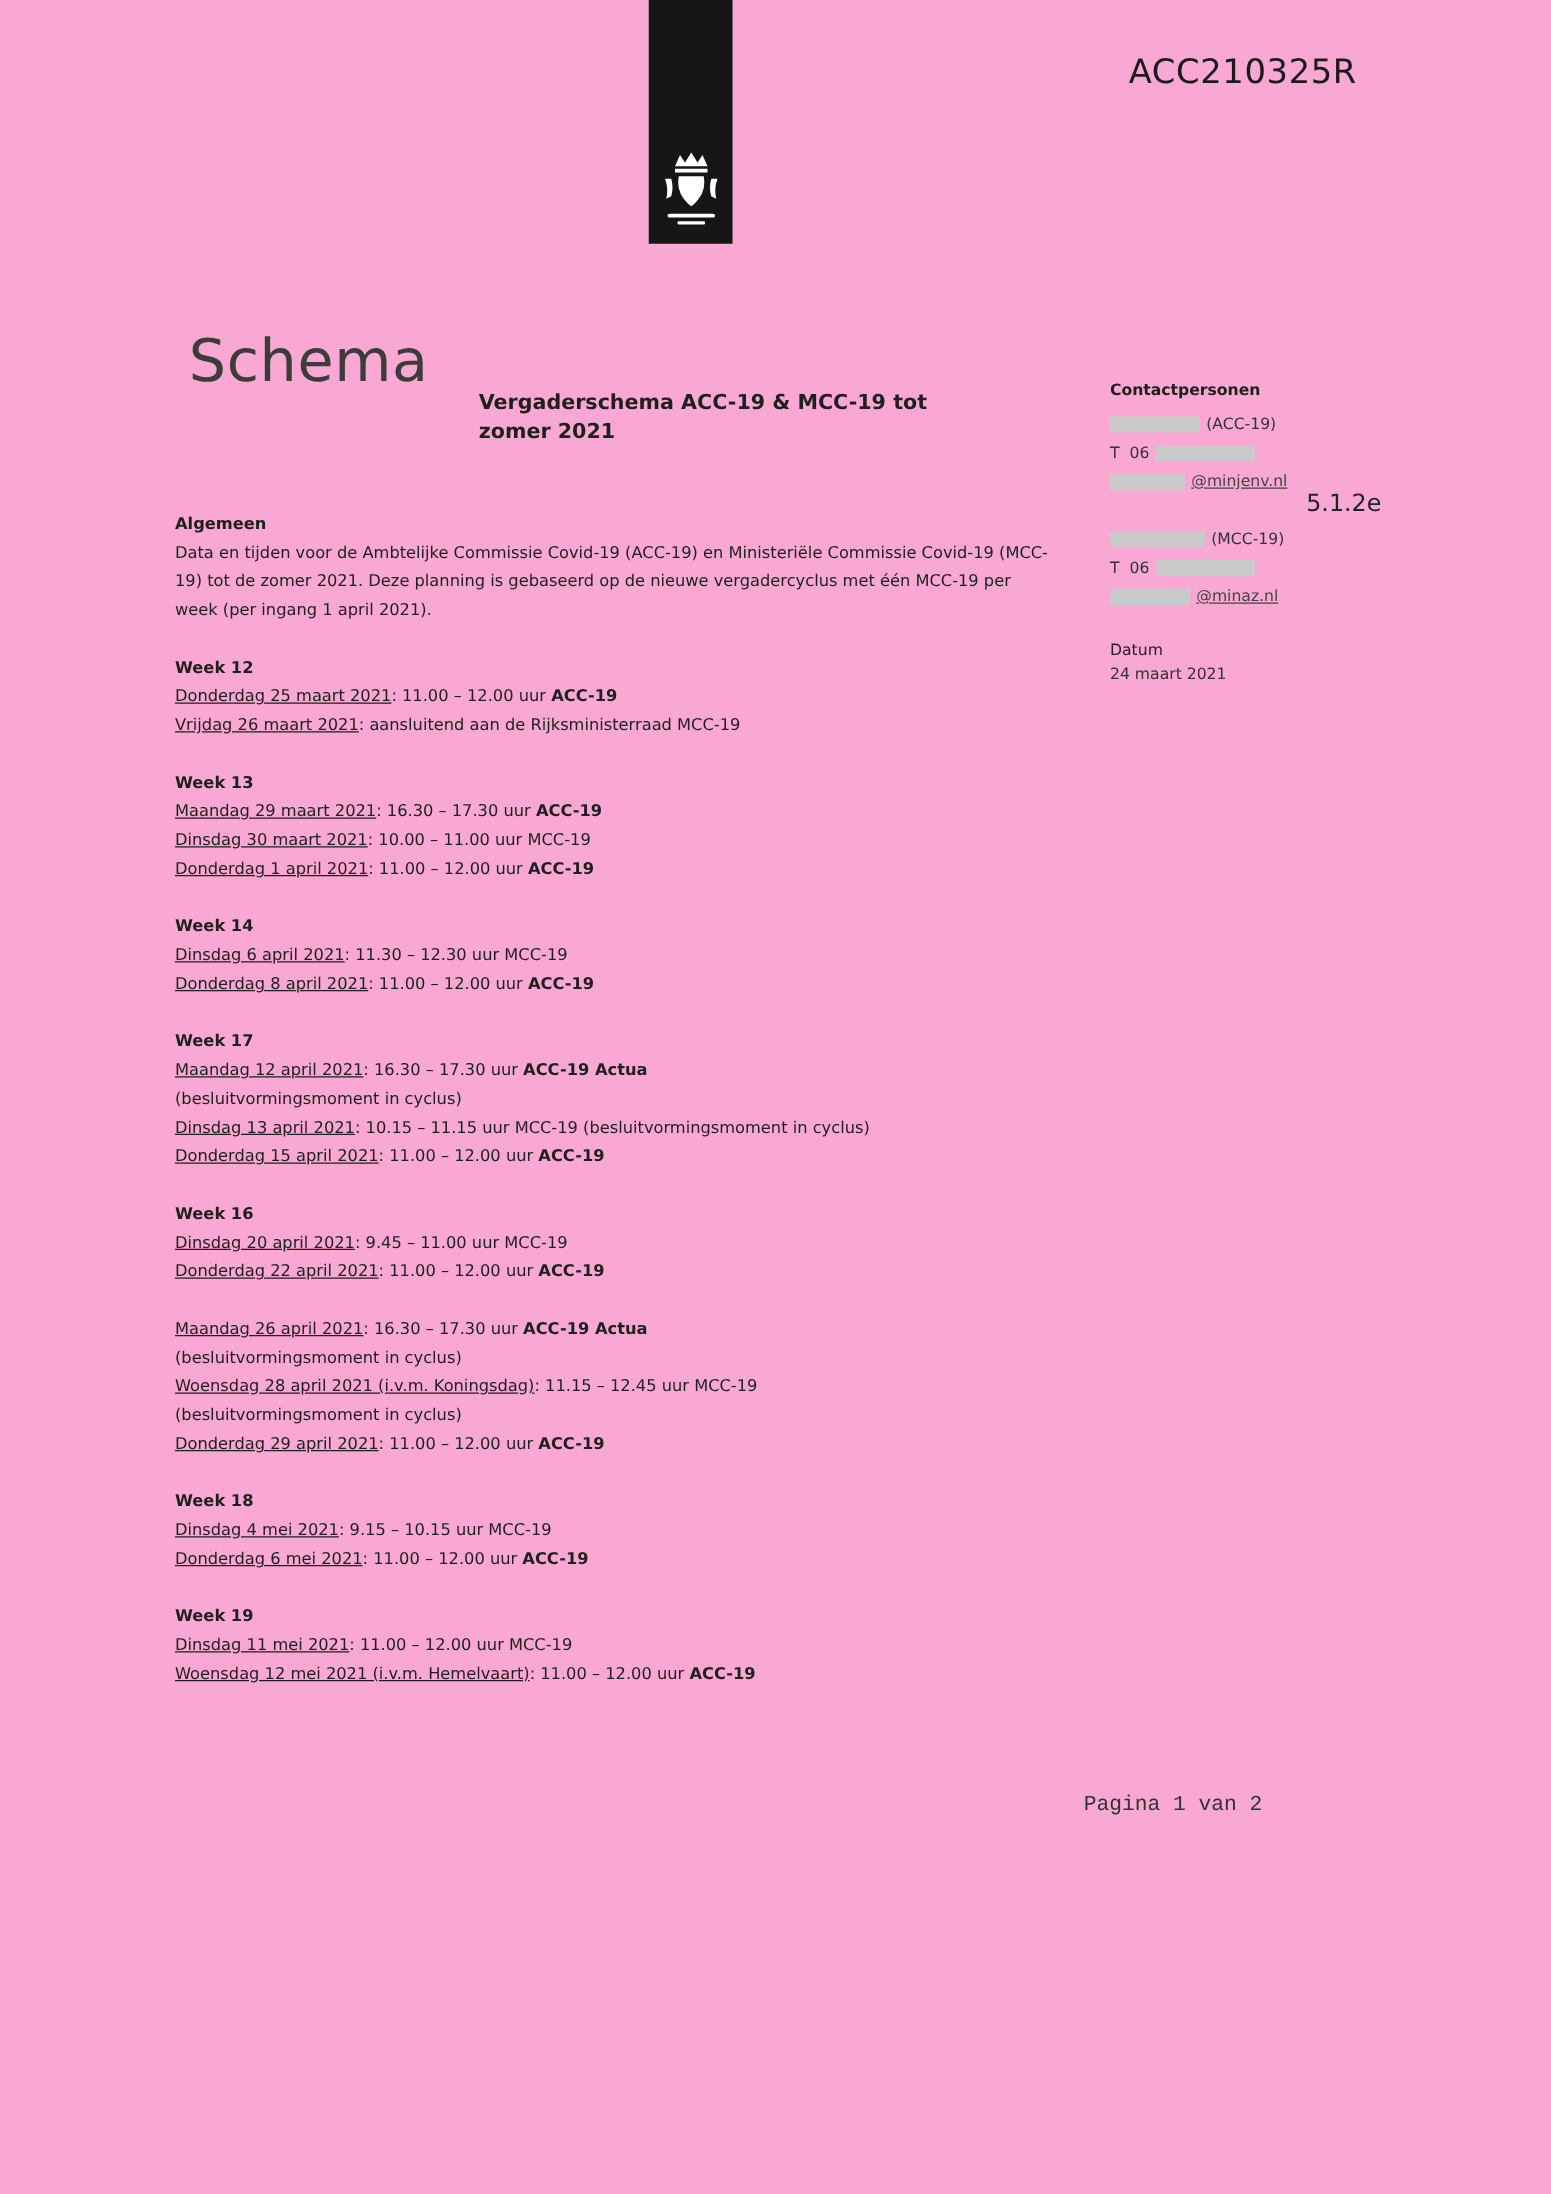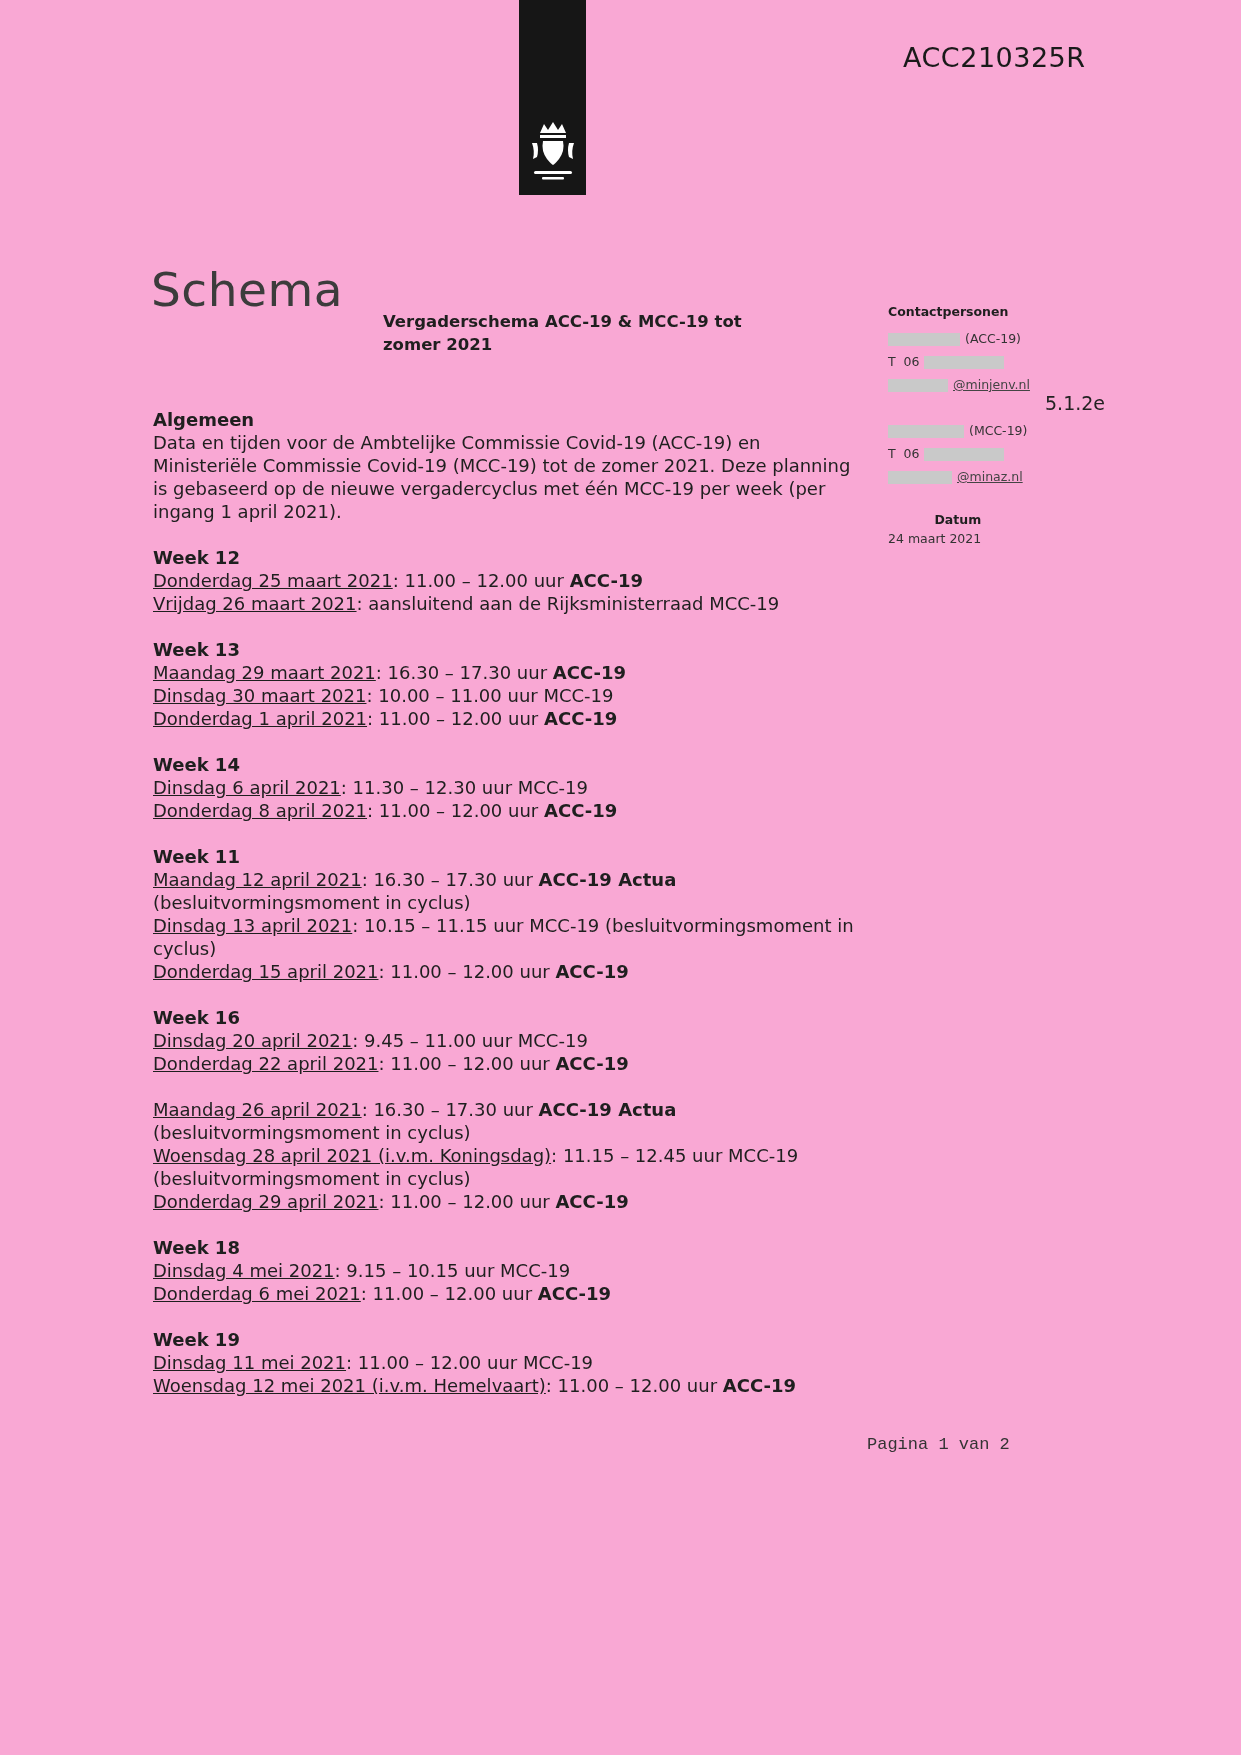--- a/index.html
+++ b/index.html
@@ -103,29 +103,29 @@
 
   
   .datum {
     position: absolute;
     left: 888px;
     top: 510px;
     font-size: 12.5px;
     color: #333;
     line-height: 19px;
   }
-  .datum-label { font-weight: bold; color: #1f1f1f; text-align: right; }
+  .datum-label { font-weight: normal; color: #1f1f1f; }
 
   
   .main {
     position: absolute;
-    left: 153px;
+    left: 140px;
     top: 408px;
     width: 705px;
-    font-size: 18px;
+    font-size: 13px;
     line-height: 23px;
     color: #1f1f1f;
   }
   .heading { font-weight: bold; }
   .para { margin: 0; }
   .week-section { margin-top: 23px; }
   .week-title { font-weight: bold; }
   .entry .date { text-decoration: underline; }
   .entry strong { font-weight: bold; }
   .note { }
@@ -214,21 +214,21 @@
           <div class="entry"><span class="date">Maandag 29 maart 2021</span><span>: 16.30 – 17.30 uur </span><strong>ACC-19</strong></div>
           <div class="entry"><span class="date">Dinsdag 30 maart 2021</span><span>: 10.00 – 11.00 uur MCC-19</span></div>
           <div class="entry"><span class="date">Donderdag 1 april 2021</span><span>: 11.00 – 12.00 uur </span><strong>ACC-19</strong></div>
         </section>
         <section class="week-section">
           <div class="week-title">Week 14</div>
           <div class="entry"><span class="date">Dinsdag 6 april 2021</span><span>: 11.30 – 12.30 uur MCC-19</span></div>
           <div class="entry"><span class="date">Donderdag 8 april 2021</span><span>: 11.00 – 12.00 uur </span><strong>ACC-19</strong></div>
         </section>
         <section class="week-section">
-          <div class="week-title">Week 11</div>
+          <div class="week-title">Week 17</div>
           <div class="entry"><span class="date">Maandag 12 april 2021</span><span>: 16.30 – 17.30 uur </span><strong>ACC-19 Actua</strong></div>
           <div class="note">(besluitvormingsmoment in cyclus)</div>
           <div class="entry"><span class="date">Dinsdag 13 april 2021</span><span>: 10.15 – 11.15 uur MCC-19 (besluitvormingsmoment in cyclus)</span></div>
           <div class="entry"><span class="date">Donderdag 15 april 2021</span><span>: 11.00 – 12.00 uur </span><strong>ACC-19</strong></div>
         </section>
         <section class="week-section">
           <div class="week-title">Week 16</div>
           <div class="entry"><span class="date">Dinsdag 20 april 2021</span><span>: 9.45 – 11.00 uur MCC-19</span></div>
           <div class="entry"><span class="date">Donderdag 22 april 2021</span><span>: 11.00 – 12.00 uur </span><strong>ACC-19</strong></div>
         </section>

